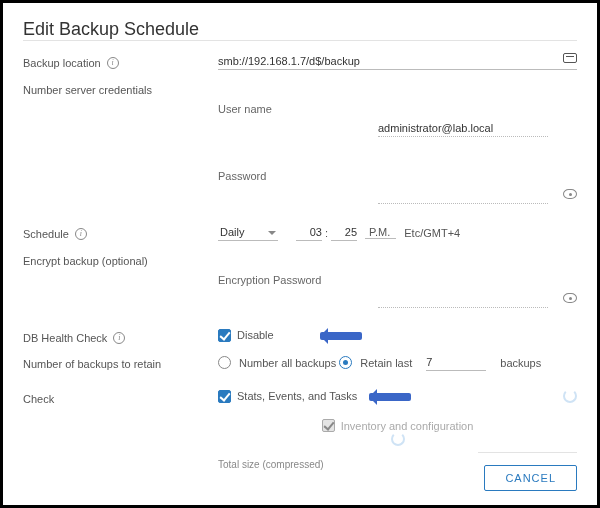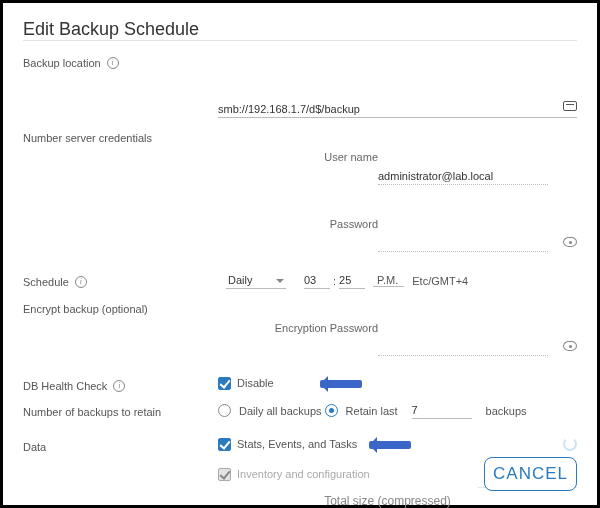--- a/index.html
+++ b/index.html
@@ -21,42 +21,42 @@
     font-size:18px; font-weight:400; color:#333;
     margin-bottom:0;
   }
   .hr { border:none; border-top:1px solid #e3e3e3; margin:0 0 12px 0; }
 
   .row { display:flex; align-items:flex-start; margin-bottom:10px; }
   .row .lab { width:195px; display:flex; align-items:center; gap:6px; color:#555; padding-top:4px;}
   .row .ctl { flex:1; }
 
   .subrow { display:flex; align-items:center; margin-bottom:10px; }
-  .subrow .sub-lab { width:160px; color:#666;text-align:right; }
+  .subrow .sub-lab { width:160px; color:#666; }
   .subrow .sub-ctl { flex:1;margin-top:40px; }
 
   .info-icon {
     width:12px; height:12px; border:1px solid #888; border-radius:50%;
     display:inline-flex; align-items:center; justify-content:center;
     font-size:8px; color:#888; font-style:italic; font-family:Georgia, serif;
     line-height:1;
   }
 
   .under-input {
     border:none; border-bottom:1px solid #bbb;
     font-size:11px; color:#333; background:transparent;
     padding:2px 0; outline:none;
   }
   .dotted { border-bottom:1px dotted #bbb !important; }
   .w-full { width:100%; }
   .w-170 { width:170px; }
-  .w-60  { width:60px;margin-left:8px; }
-  .w-30  { width:26px; text-align:left;}
-
-  .loc-wrap { position:relative;margin-top:48px; }
+  .w-60  { width:60px; }
+  .w-30  { width:26px; text-align:right;}
+
+  .loc-wrap { position:relative; }
   .card-icon {
     position:absolute; right:0; top:0; width:14px; height:10px;
     border:1px solid #555; border-radius:2px;
   }
   .card-icon::before {
     content:""; position:absolute; left:2px; right:2px; top:2px; height:1px;
     background:#555;
   }
   .eye-icon {
     width:14px; height:10px; border:1px solid #888; border-radius:50%/60%;
@@ -115,25 +115,25 @@
     position:absolute; left:-2px; top:0;
     border:8px solid transparent; border-right-color:#3a66c7;
   }
 
   .spinner{
     width:14px; height:14px; border:2px solid #cfe3f5; border-top-color:transparent;
     border-radius:50%;
   }
 
   .footer-line{border:none; border-top:1px solid #e3e3e3; margin:6px 0 6px 260px;}
-  .footer-text{ text-align:center; color:#888; font-size:12px; padding-right:20px;}
+  .footer-text{ text-align:left; color:#888; font-size:10px; padding-right:20px;}
 
   .actions { position:absolute; right:20px; bottom:14px; display:flex; gap:6px; }
   .btn {
-    padding:6px 8px; font-size:17px; letter-spacing:1px; border-radius:8px;
+    padding:6px 20px; font-size:11px; letter-spacing:1px; border-radius:2px;
     cursor:pointer;
   }
   .btn.cancel { background:#fff; border:1px solid #2a7abf; color:#2a7abf; }
   .btn.save { background:#e6e6e6; border:1px solid #ddd; color:#bbb; }
 
   .colon{ padding:0 3px; color:#555;}
   .ampm{ color:#555; padding:0 6px 0 4px; border-bottom:1px solid #bbb;}
   .tz{ padding-left:8px; color:#555;}
 </style>
 </head>
@@ -229,49 +229,49 @@
     </div>
   </div>
 
   <div class="row">
     <div class="lab">
       <span>Number of backups to retain</span>
     </div>
     <div class="ctl">
       <div class="radio" style="margin-bottom:10px;">
         <span class="r"></span>
-        <span>Daily all backups</span>
+        <span>Number all backups</span>
       </div>
       <div class="radio sel">
         <span class="r"></span>
         <span>Retain last</span>
         <input class="under-input" style="width: 60px; margin: 0px 6px;" value="7">
         <span>backups</span>
       </div>
     </div>
   </div>
 
   <div class="row">
     <div class="lab">
-      <span>Data</span>
+      <span>Check</span>
     </div>
     <div class="ctl">
       <div style="display:flex;align-items:center;margin-bottom:16px;">
         <label class="cb">
           <span class="box"></span>
           <span>Stats, Events, and Tasks</span>
         </label>
         <span class="arrow">
           <span class="head"></span>
             <span class="shaft"></span>
         </span>
         <span style="flex:1"></span>
         <span class="spinner"></span>
       </div>
-      <div style="display:flex;align-items:center;">
+      <div style="display:flex;align-items:center;flex-direction:column;">
         <label class="cb gray">
           <span class="box"></span>
           <span>Inventory and configuration</span>
         </label>
         <span style="flex:1"></span>
         <span class="spinner"></span>
       </div>
       <hr class="footer-line">
       <div class="footer-text">Total size (compressed)</div>
     </div>

